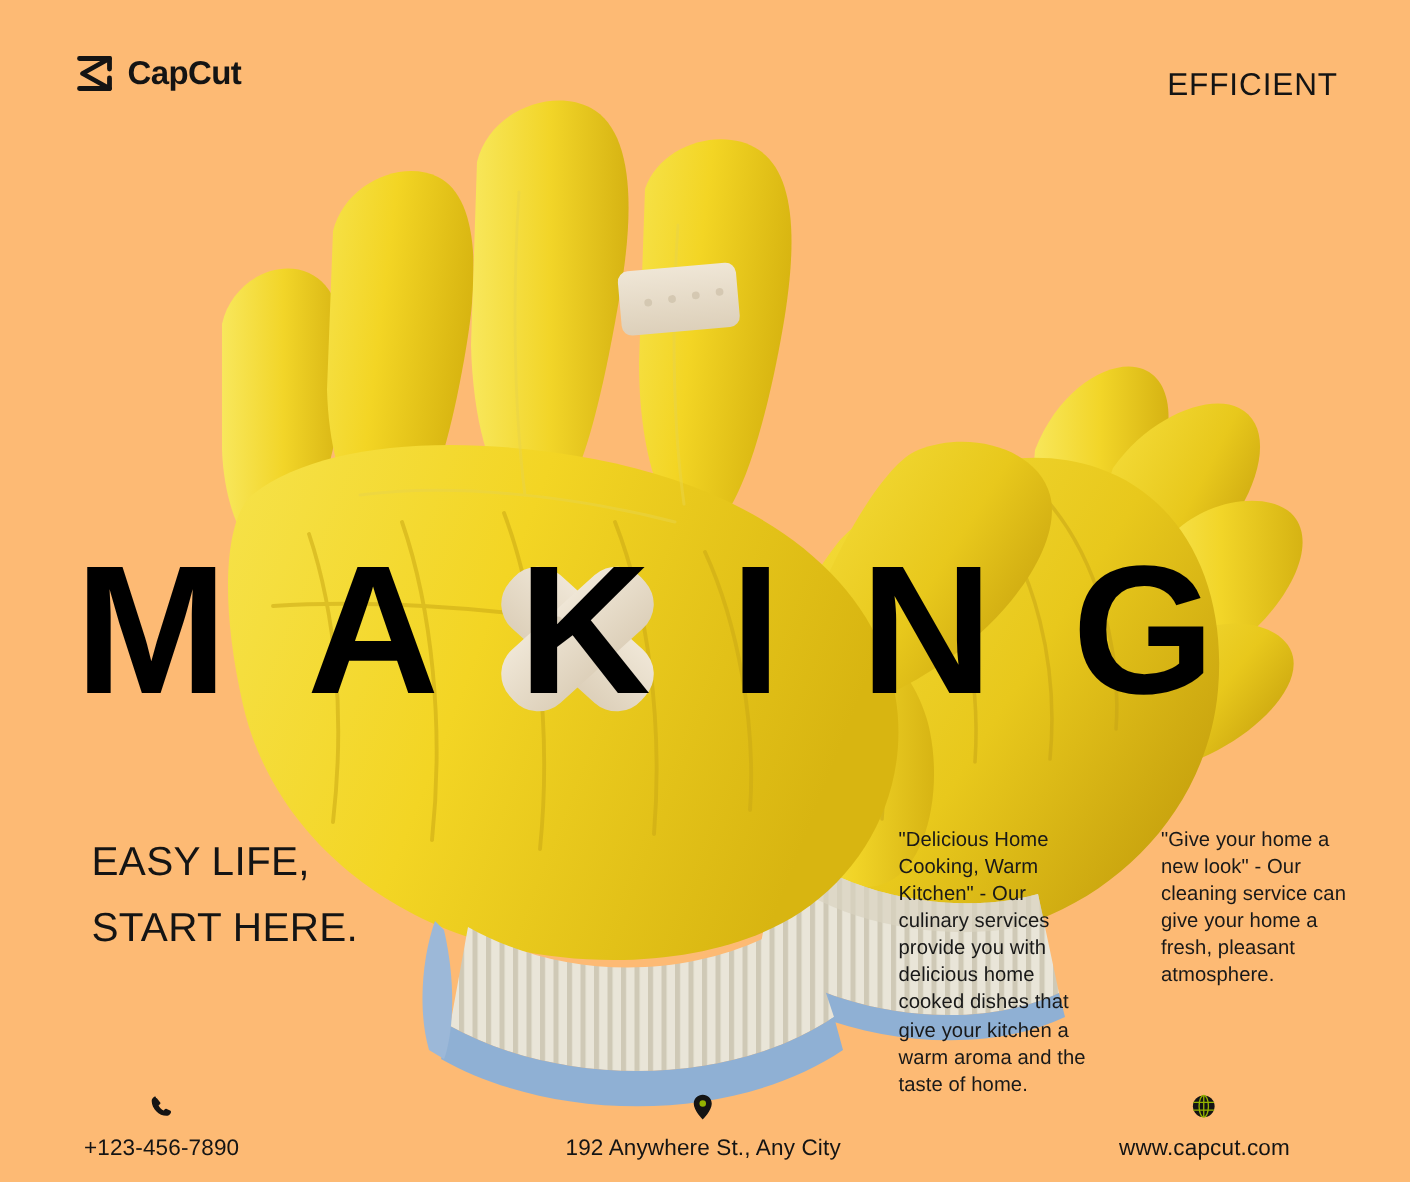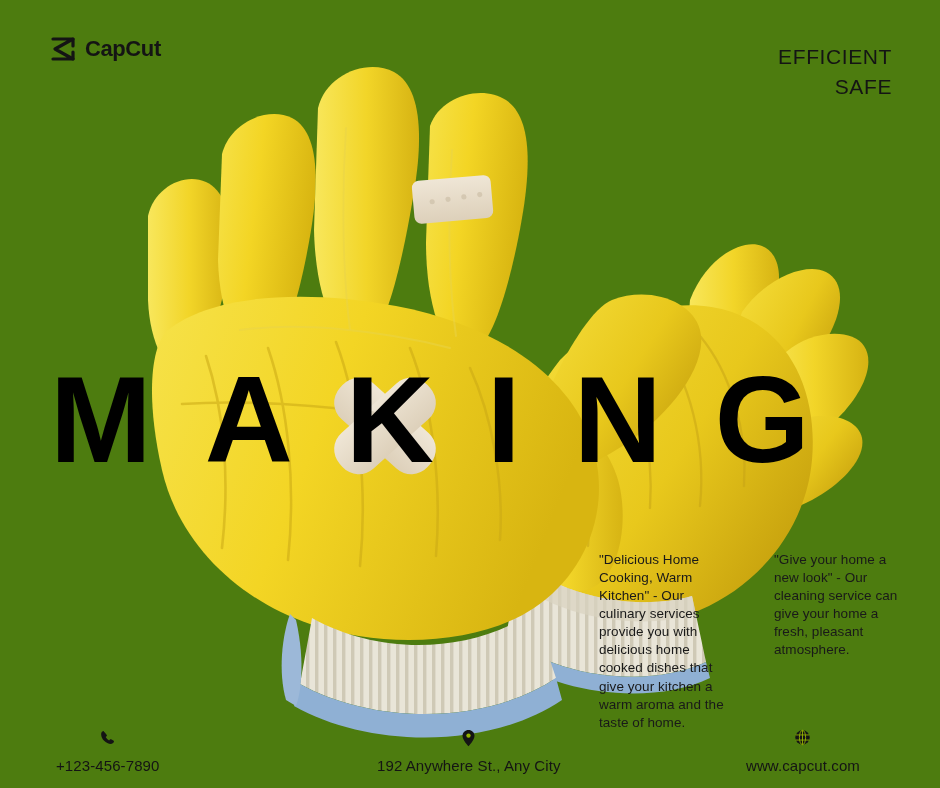--- a/index.html
+++ b/index.html
@@ -5,21 +5,21 @@
   * { margin:0; padding:0; box-sizing:border-box; }
   html,body { width:940px; height:788px; }
   body{
     font-family:"Liberation Sans", sans-serif;
     background:#94b300;
     overflow:hidden;
   }
   .poster{
     position:relative;
     width:940px; height:788px;
-    background:#4d7c0f;
+    background:#fdba74;
     overflow:hidden;
   }
 
   
   .photo{
     position:absolute;
     left:0; top:0; width:940px; height:788px;
     pointer-events:none;
   }
 
@@ -236,25 +236,28 @@
     <svg class="brand-mark" viewBox="0 0 26 24" xmlns="http://www.w3.org/2000/svg" aria-hidden="true">
       <path d="M3 2 L23 2 L5 12 L23 22 L3 22" fill="none" stroke="#141414" stroke-width="3.2" stroke-linejoin="round" stroke-linecap="round"></path>
       <path d="M23 2 L23 9" stroke="#141414" stroke-width="3.2" stroke-linecap="round"></path>
       <path d="M23 15 L23 22" stroke="#141414" stroke-width="3.2" stroke-linecap="round"></path>
     </svg>
     <span class="brand-name">CapCut</span>
   </div>
 
   <div class="slogan">
     <div>EFFICIENT</div>
-    <div>SAFE</div>
   </div>
 
   <div class="headline headline-2">MAKING</div>
 
+  <div class="tagline">
+    <div>EASY LIFE,</div>
+    <div>START HERE.</div>
+  </div>
 
   <div class="para para-1">"Delicious Home Cooking, Warm Kitchen" - Our culinary services provide you with delicious home cooked dishes that give your kitchen a warm aroma and the taste of home.</div>
   <div class="para para-2">"Give your home a new look" - Our cleaning service can give your home a fresh, pleasant atmosphere.</div>
 
   <div class="footer">
 
     <div class="fitem f-phone">
       <span class="fico">
         <svg width="17" height="17" viewBox="0 0 24 24" xmlns="http://www.w3.org/2000/svg" aria-hidden="true">
           <path d="M6.6 2.8 C5.2 2.8 3 4.6 3 7 c0 7.2 6.8 14 14 14 2.4 0 4.2-2.2 4.2-3.6 0-.6-.3-1-.9-1.3l-3.2-1.6c-.7-.35-1.3-.15-1.75.4l-1 1.2c-2-1-3.9-2.9-4.9-4.9l1.2-1c.55-.45.75-1.05.4-1.75L8.45 5.25c-.3-.6-.7-.9-1.3-.9z" fill="#141414"></path>

